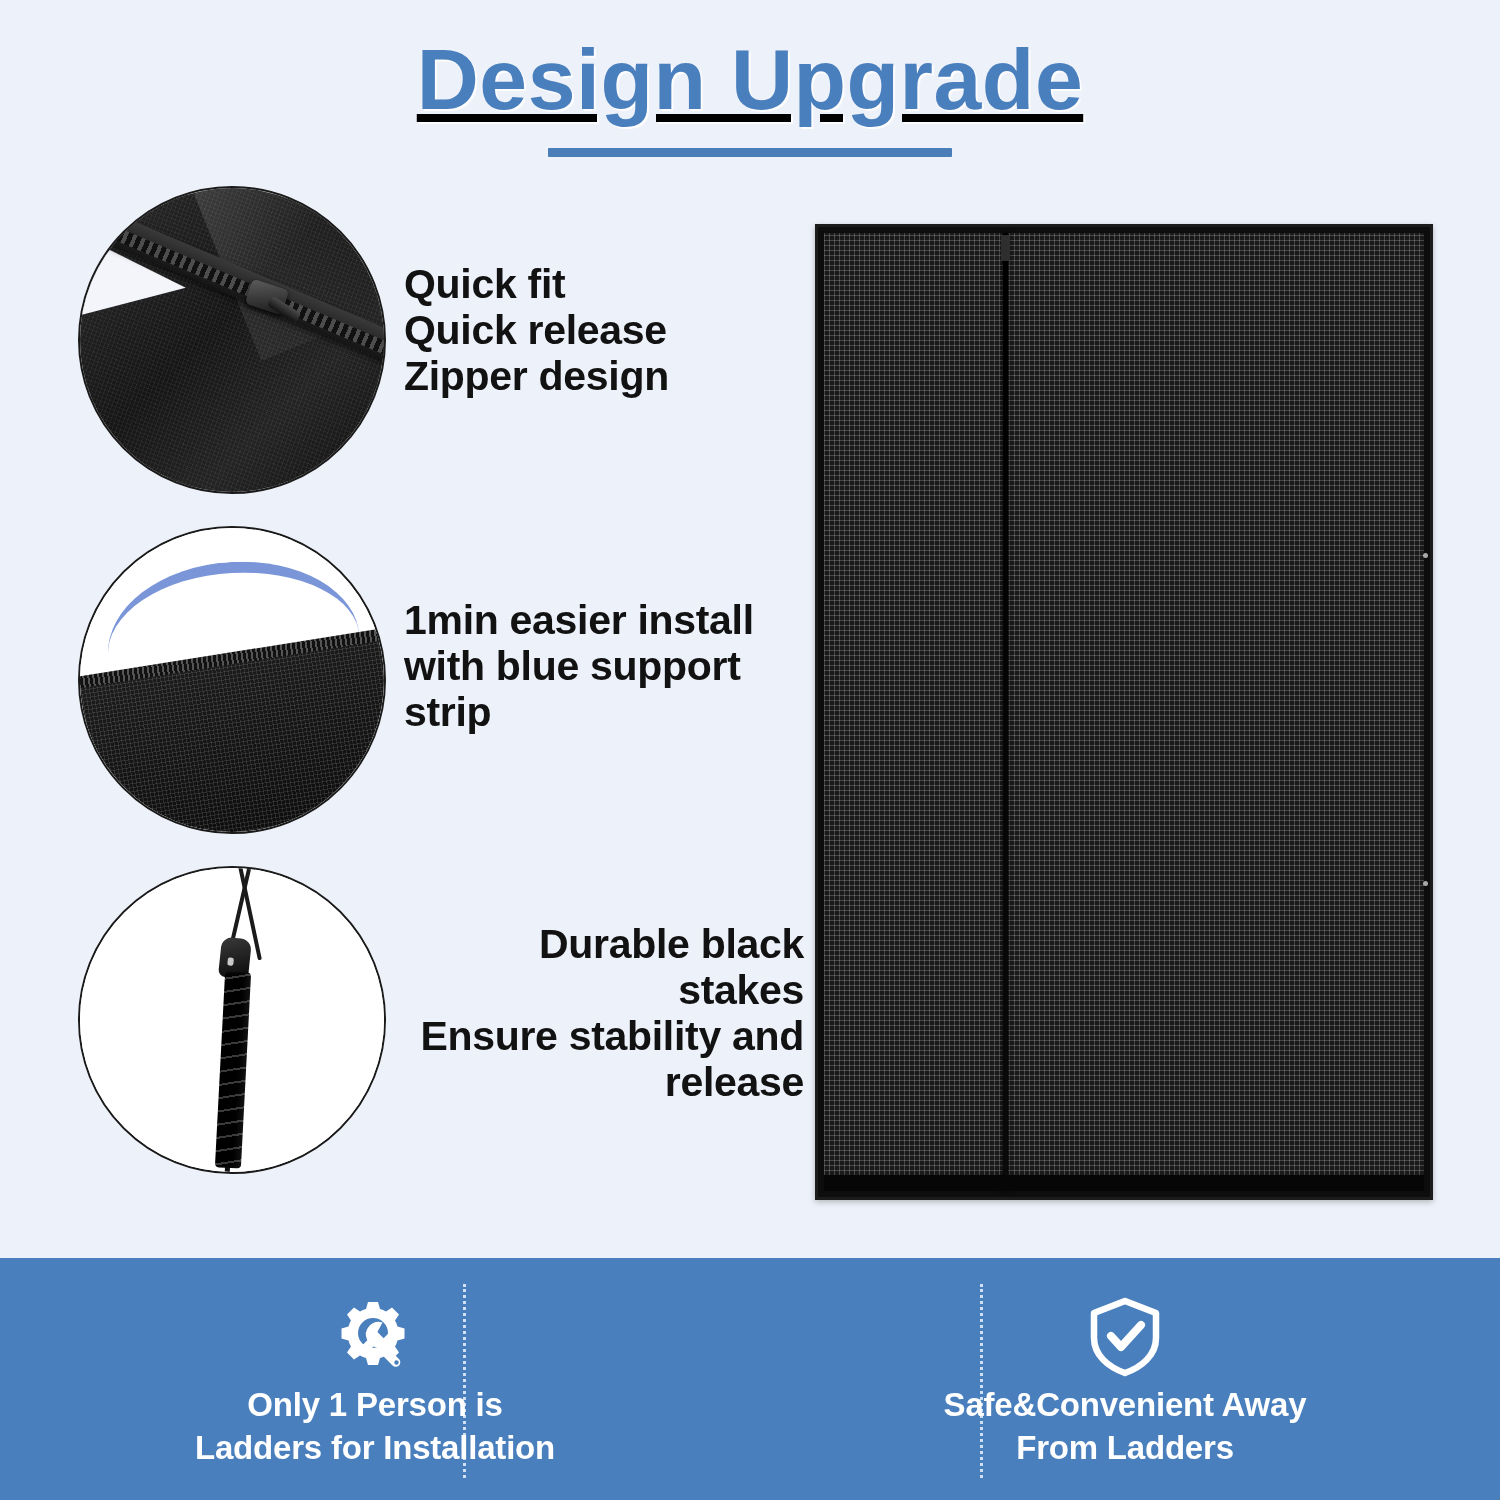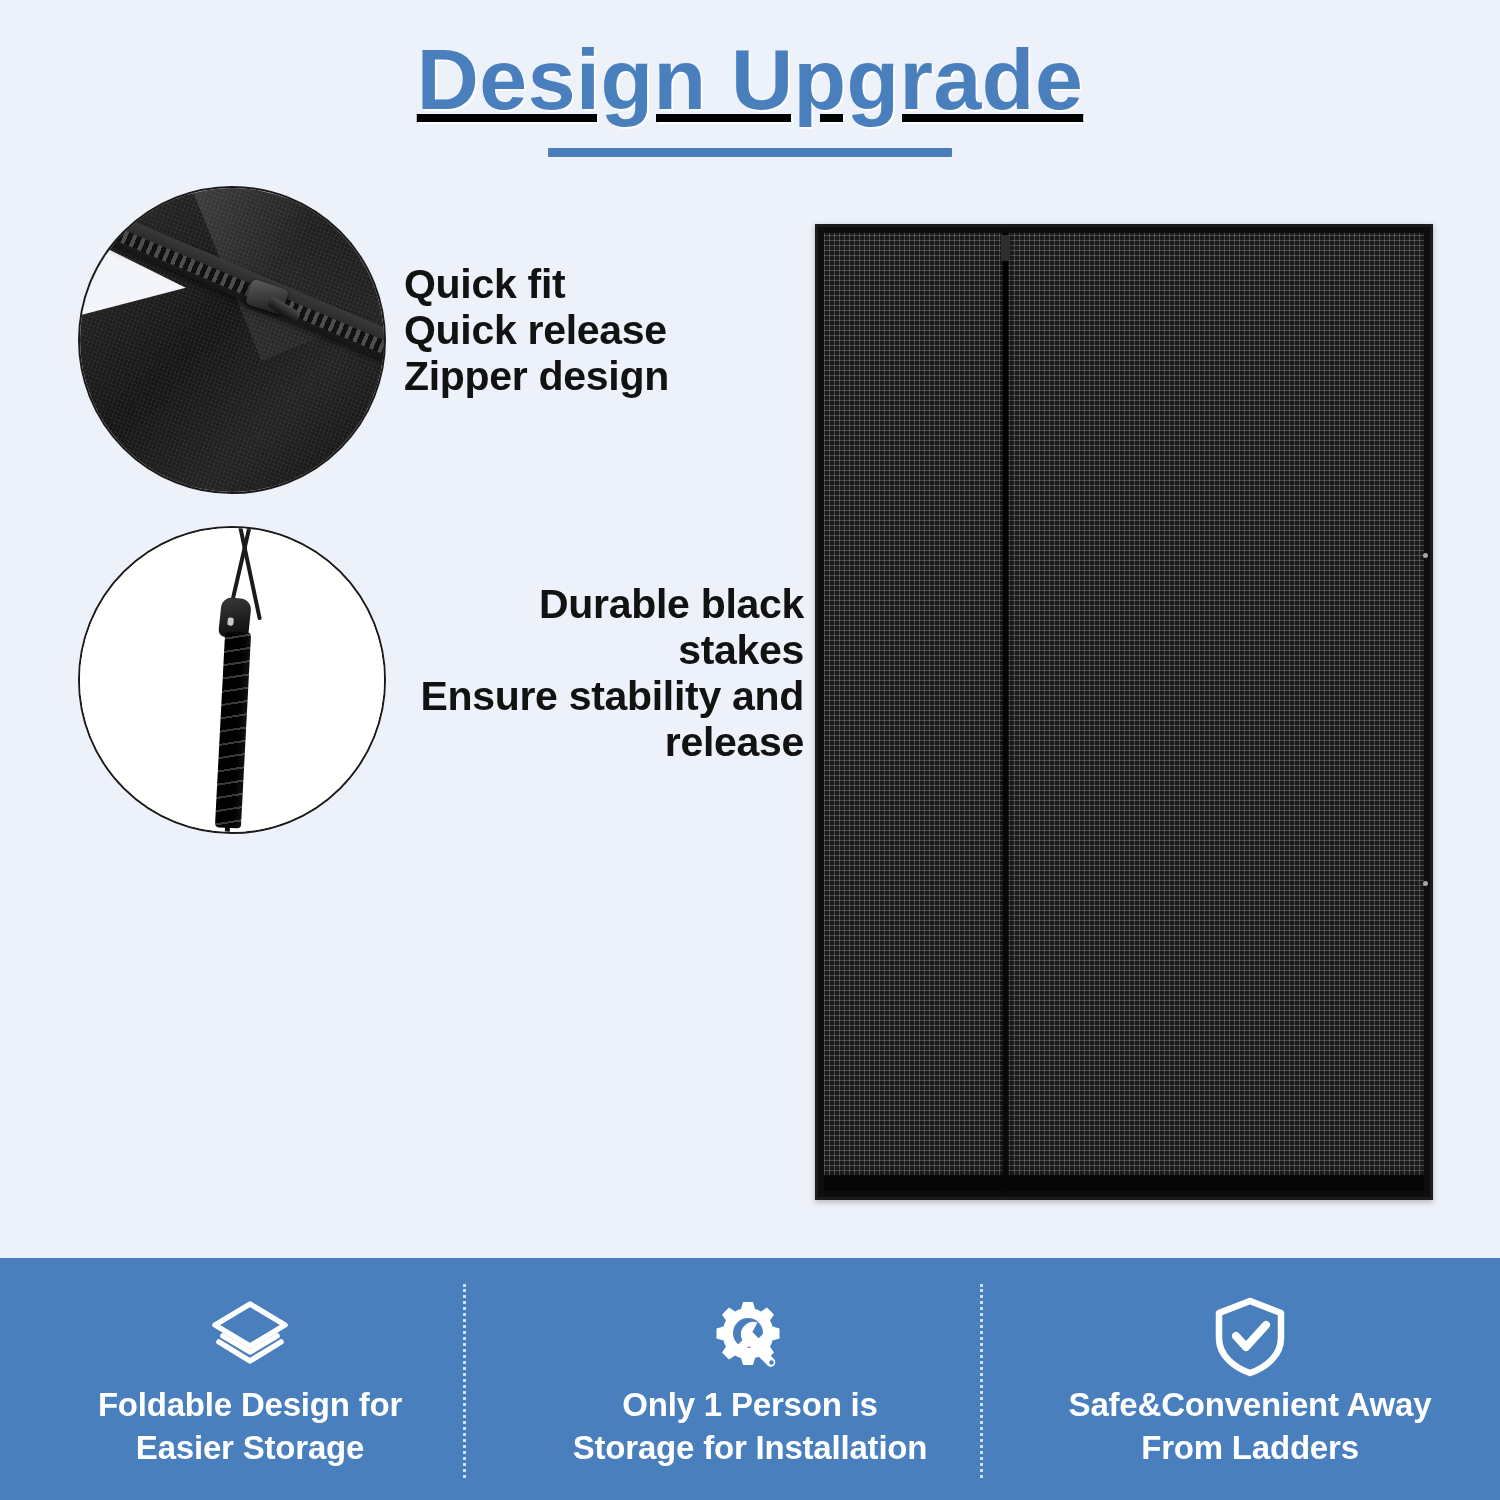--- a/index.html
+++ b/index.html
@@ -329,20 +329,33 @@
       <div class="zip-teeth"></div>
       <div class="zip-pull"></div>
     </div>
     <div class="feature-text">
       <div>Quick fit</div>
       <div>Quick release</div>
       <div>Zipper design</div>
     </div>
   </div>
 
+  <div class="feature f2">
+    <div class="circle">
+      <div class="c2-bg"></div>
+      <div class="c2-mesh"></div>
+      <div class="c2-mesh-edge"></div>
+      <div class="c2-strip"></div>
+    </div>
+    <div class="feature-text">
+      <div>1min easier install</div>
+      <div>with blue support</div>
+      <div>strip</div>
+    </div>
+  </div>
 
   <div class="feature f3">
     <div class="circle">
       <div class="c3-bg"></div>
       <div class="c3-cordL"></div>
       <div class="c3-cordR"></div>
       <div class="c3-clip"></div>
       <div class="c3-shaft"></div>
       <div class="c3-screw"></div>
     </div>
@@ -358,51 +371,36 @@
   <div class="panel-mesh"></div>
   <div class="panel-seam"></div>
   <div class="panel-seam-tab"></div>
   <div class="panel-dot d1"></div>
   <div class="panel-dot d2"></div>
   <div class="panel-bottom-bar"></div>
 </div>
 
 <div class="banner">
 
-  <div class="banner-col">
-    <div class="banner-icon">
-      <svg width="86" height="78" viewBox="0 0 86 78" aria-hidden="true">
-        <g fill="none" stroke="#ffffff" stroke-width="5.5" stroke-linejoin="round" stroke-linecap="round">
-          <path d="M43 6 L78 27 L43 48 L8 27 Z"></path>
-          <path d="M16 38 L43 54 L70 38"></path>
-          <path d="M12 44 L43 63 L74 44"></path>
-        </g>
-      </svg>
-    </div>
-    <div class="banner-text">
-      <div>Foldable Design for</div>
-      <div>Easier Storage</div>
-    </div>
-  </div>
 
   <div class="banner-divider bd1"></div>
 
   <div class="banner-col">
     <div class="banner-icon">
       <svg width="86" height="78" viewBox="0 0 86 78" aria-hidden="true">
         <path fill="#ffffff" d="M36 4 h10 l2 7 a22 22 0 0 1 6 2.5 l6-4 7 7 -4 6 a22 22 0 0 1 2.5 6 l7 2 v10 l-7 2 a22 22 0 0 1 -2.5 6 l4 6 -7 7 -6 -4 a22 22 0 0 1 -6 2.5 l-2 7 h-10 l-2 -7 a22 22 0 0 1 -6 -2.5 l-6 4 -7 -7 4 -6 a22 22 0 0 1 -2.5 -6 l-7 -2 v-10 l7 -2 a22 22 0 0 1 2.5 -6 l-4 -6 7 -7 6 4 a22 22 0 0 1 6 -2.5 Z"></path>
         <circle cx="41" cy="35" r="15" fill="#4a7fbe"></circle>
         <path fill="#ffffff" d="M50.5 24.5 a13 13 0 0 0 -13 3.2 13 13 0 0 0 -2.2 14.6 l-5.6 5.6 6.2 6.2 5.7 -5.7 a13 13 0 0 0 14.3 -2.6 13 13 0 0 0 3.2 -13 l-7.5 7.5 -6.2 -6.2 Z"></path>
         <path fill="#ffffff" d="M58 52 l9 9 a4.5 4.5 0 0 1 -6.4 6.4 l-9 -9 Z"></path>
         <circle cx="64.5" cy="64.5" r="2.2" fill="#4a7fbe"></circle>
       </svg>
     </div>
     <div class="banner-text">
       <div>Only 1 Person is</div>
-      <div>Storage for Installation</div>
+      <div>Ladders for Installation</div>
     </div>
   </div>
 
   <div class="banner-divider bd2"></div>
 
   <div class="banner-col">
     <div class="banner-icon">
       <svg width="78" height="82" viewBox="0 0 78 82" aria-hidden="true">
         <path d="M39 5 L70 17 V42 C70 59 56 71 39 77 C22 71 8 59 8 42 V17 Z" fill="none" stroke="#ffffff" stroke-width="6.5" stroke-linejoin="round"></path>
         <path d="M25 40 L35 51 L55 29" fill="none" stroke="#ffffff" stroke-width="8" stroke-linecap="round" stroke-linejoin="round"></path>

